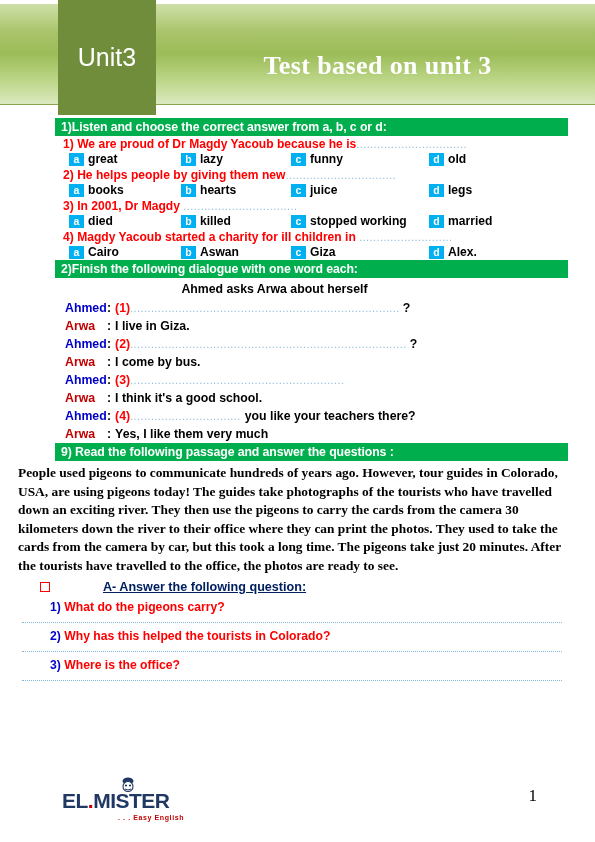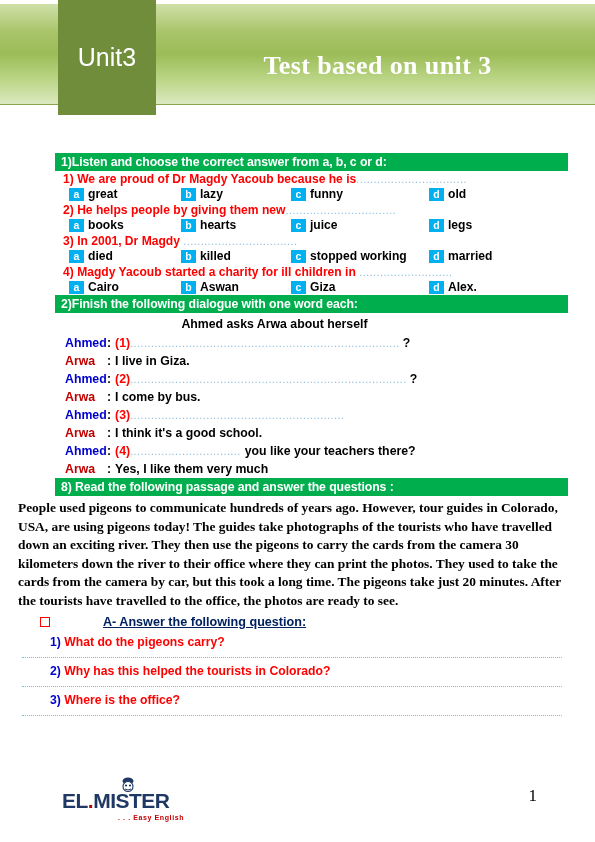--- a/index.html
+++ b/index.html
@@ -63,21 +63,20 @@
     color: #ffffff;
     font-size: 25px;
     line-height: 1.45;
   }
   .unit-label, .unit-number { display:block; }
 
   
   .sheet {
     position: relative;
     padding: 0 6px 0 0;
-    margin-top: 35px;
   }
   .greenbar {
     background: #00ae4d;
     color: #ffffff;
     font-size: 12.3px;
     font-weight: bold;
     padding: 2px 0 2px 6px;
     margin-left: 55px;
     width: 513px;
     box-sizing: border-box;
@@ -426,21 +425,21 @@
     </div>
 
     <div class="dlg-row">
       <span class="spk spk-arwa">Arwa</span>
         <span class="colon">:</span>
         <span class="dlg-text">Yes, I like them very much</span>
     </div>
 
   </div>
 
-  <div class="greenbar">8) Read the following passage and answer the questions :</div>
+  <div class="greenbar">9) Read the following passage and answer the questions :</div>
   <div class="passage">People used pigeons to communicate hundreds of years ago. However, tour guides in Colorado, USA, are using pigeons today! The guides take photographs of the tourists who have travelled down an exciting river. They then use the pigeons to carry the cards from the camera 30 kilometers down the river to their office where they can print the photos. They used to take the cards from the camera by car, but this took a long time. The pigeons take just 20 minutes. After the tourists have travelled to the office, the photos are ready to see.</div>
 
   <div class="ans-head">
     <span class="sq-bullet"></span>
     <span class="ans-head-text">A- Answer the following question:</span>
   </div>
 
   <div class="qa-block">
     <div class="qa-q"><span class="qa-n">1)</span> <span>What do the pigeons carry?</span></div>
     <div class="qa-line"></div>

